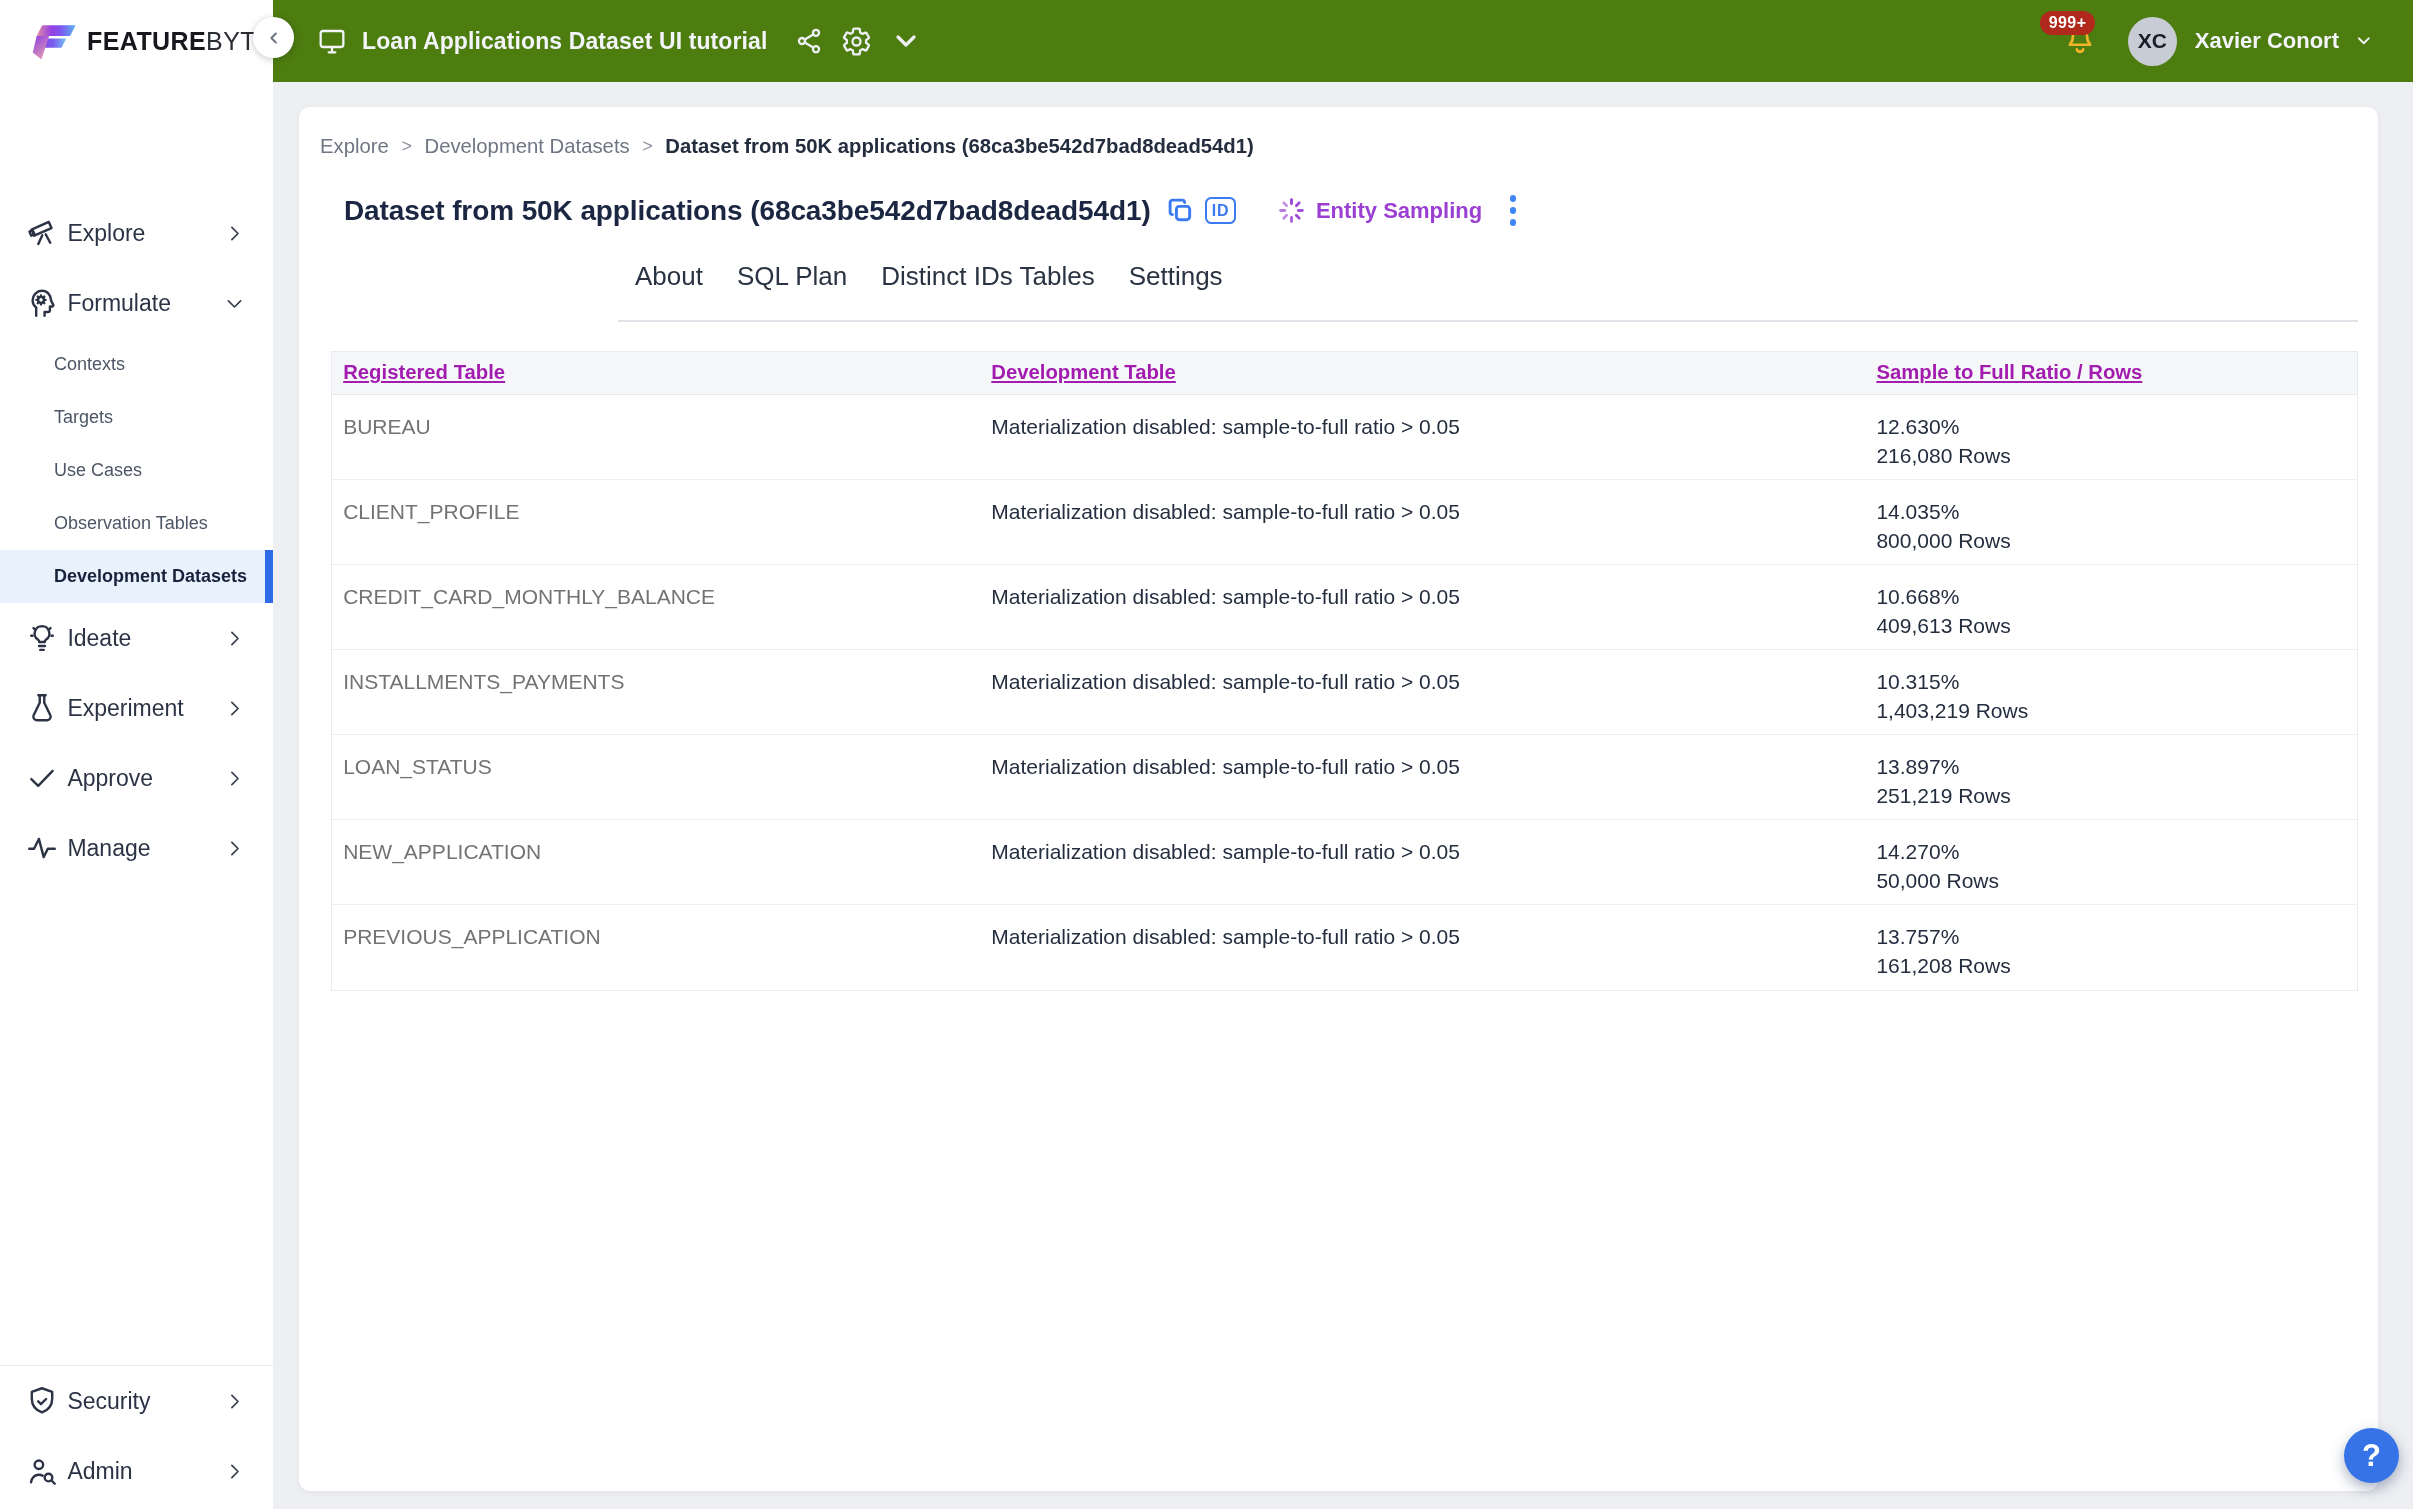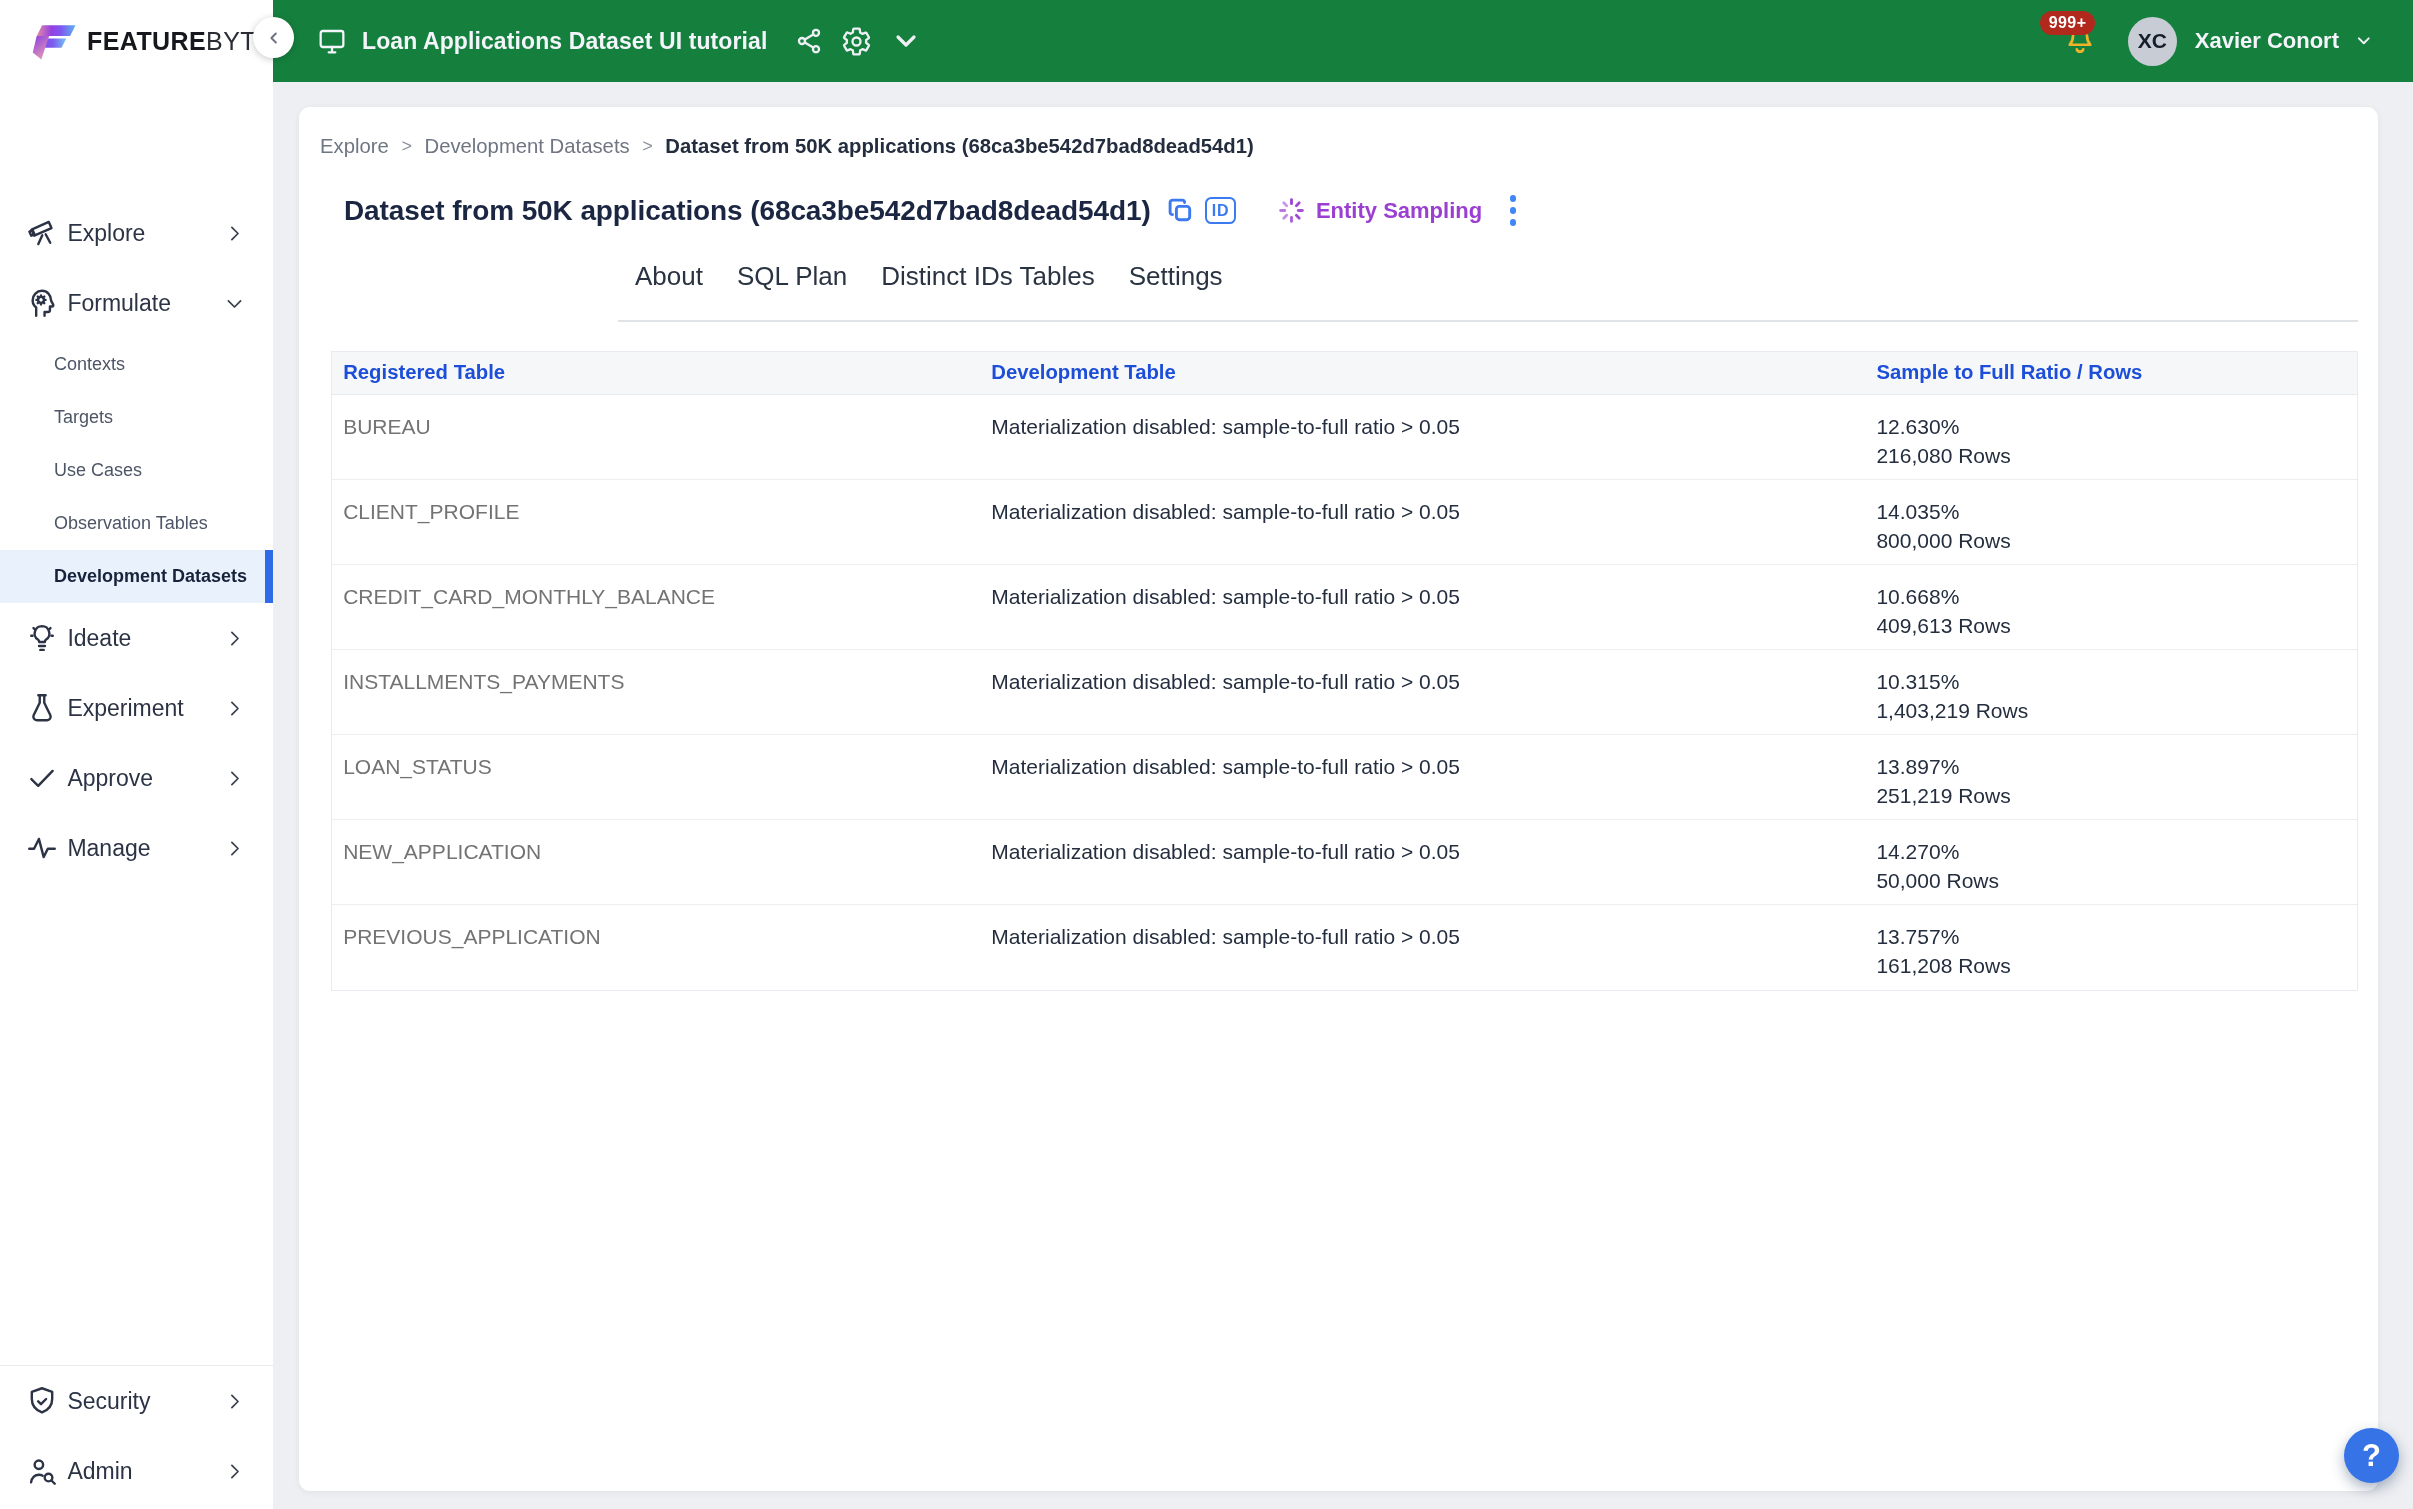--- a/index.html
+++ b/index.html
@@ -10,21 +10,21 @@
     position: relative;
     color: #242e3f;
   }
   svg { display: block; }
   .icn { width: 32px; height: 32px; stroke: currentColor; fill: none;
          stroke-width: 1.7; stroke-linecap: round; stroke-linejoin: round; }
 
   
   .topbar {
     position: absolute; left: 273px; top: 0; right: 0; height: 82px;
-    background: #15803d; display: flex; align-items: center;
+    background: #4d7c0f; display: flex; align-items: center;
     padding: 0 39px 0 43px; color: #f3f5fa; z-index: 3;
   }
   .topbar-title { font-size: 23px; font-weight: 700; margin: 0 9.8px 0 14px; letter-spacing: 0.1px; }
   .tb-icon { color: #eef0f6; margin-left: 18px; cursor: pointer; }
   .topbar-right { margin-left: auto; display: flex; align-items: center; }
   .bell-wrap { position: relative; margin-right: 32px; }
   .bell-wrap .icn { color: #efb229; stroke-width: 2; }
   .notif-badge {
     position: absolute; top: -14px; left: -24px; background: #b1291d; color: #fff;
     font-size: 16px; font-weight: 700; padding: 2.8px 9px; border-radius: 700px;
@@ -99,21 +99,21 @@
   .tabs { margin-left: 319px; margin-right: 19.6px; }
   .tab { padding: 9.8px 17px 28px; font-size: 26px; color: #2a3342; cursor: pointer;
          position: relative; font-weight: 500; }
   .tab.active { color: #1c2740; font-weight: 700; }
   .tab.active::after { content: ""; position: absolute; left: 0; right: 0; bottom: -3.5px;
                        height: 4.9px; background: #2e6fe8; }
 
   .table { margin: 29px 19.6px 0 32px; border: 1.4px solid #e7eaee; }
   .thead { display: flex; background: #f6f7f9; height: 43px; align-items: center;
            border-bottom: 1.4px solid #e7eaee; }
-  .th { font-size: 20.3px; font-weight: 700; color: #1d4ed8; padding-left: 11.2px; }
+  .th { font-size: 20.3px; font-weight: 700; color: #a21caf; padding-left: 11.2px; text-decoration: underline; }
   .c1 { width: 32%; } .c2 { width: 43.7%; } .c3 { width: 24.3%; }
   .trow { display: flex; height: 85px; border-bottom: 1.4px solid #eceef1; }
   .trow:last-child { border-bottom: none; }
   .td { padding: 17px 0 0 11.2px; font-size: 21px; line-height: 29px; color: #242e3f; }
   .tbl-link { color: #737373; cursor: pointer; text-decoration: none; }
 
   .help-btn {
     position: absolute; left: 2344px; top: 1428px; width: 55px; height: 55px;
     border-radius: 50%; background: #3673e6; color: #fff; border: none; z-index: 7;
     font-size: 31px; font-weight: 700; cursor: pointer;

